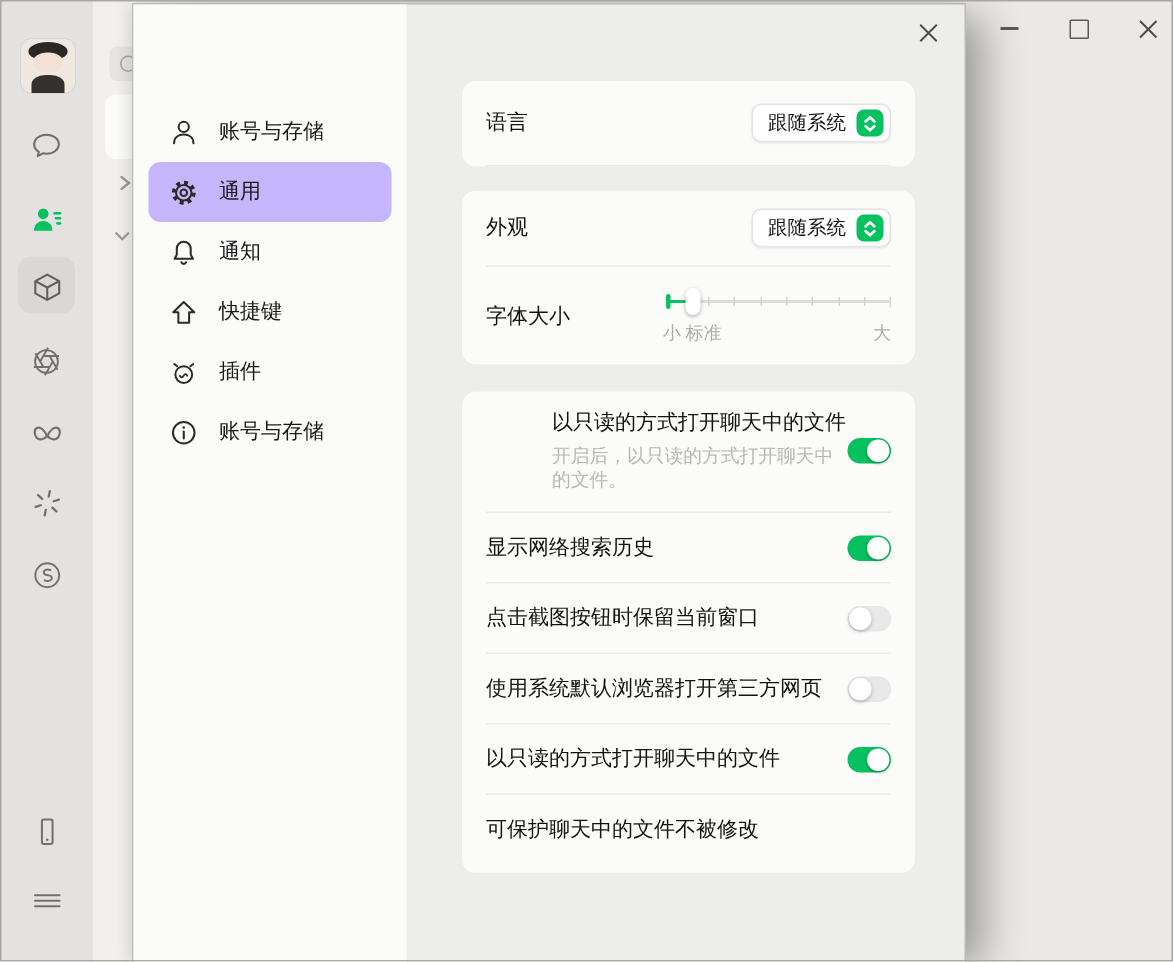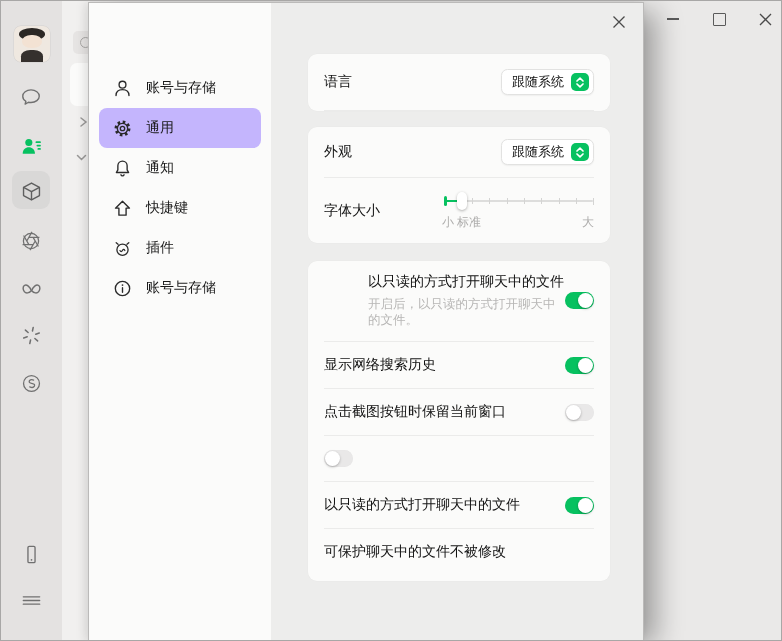--- a/index.html
+++ b/index.html
@@ -344,20 +344,21 @@
 
       <div class="row trow">
         <div class="lbl">点击截图按钮时保留当前窗口</div>
         <div class="toggle">
             <div class="knob"></div>
           </div>
       </div>
       <div class="divider"></div>
 
       <div class="row trow">
+        <div class="lbl">使用系统默认浏览器打开第三方网页</div>
         <div class="toggle">
             <div class="knob"></div>
           </div>
       </div>
       <div class="divider"></div>
 
       <div class="row trow">
         <div class="lbl">以只读的方式打开聊天中的文件</div>
         <div class="toggle on">
             <div class="knob"></div>

